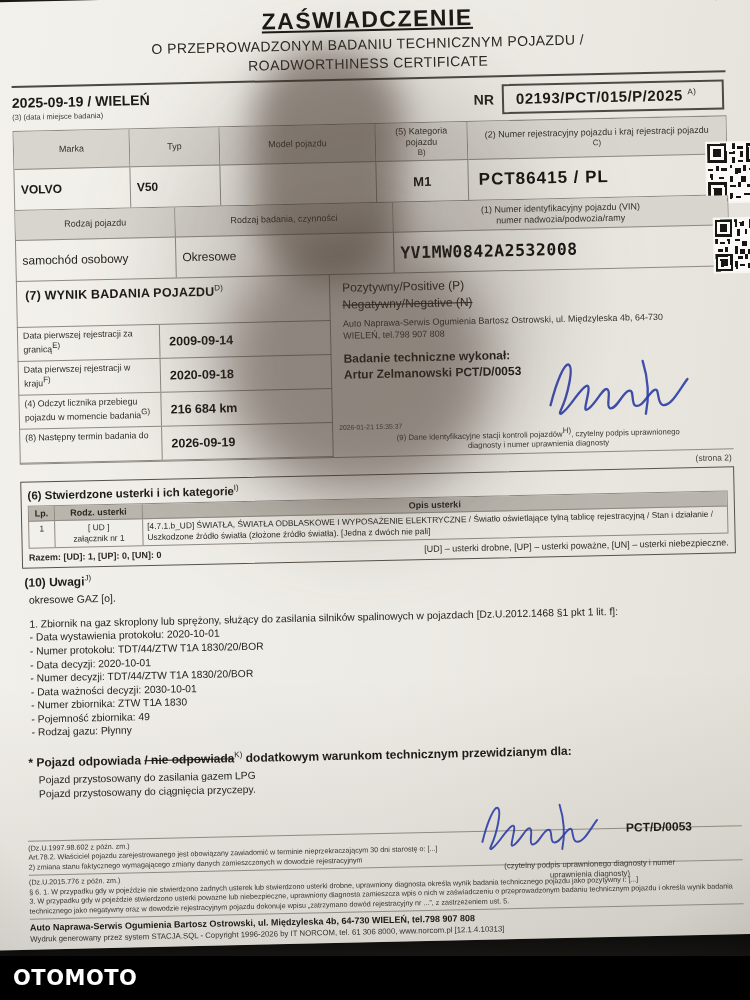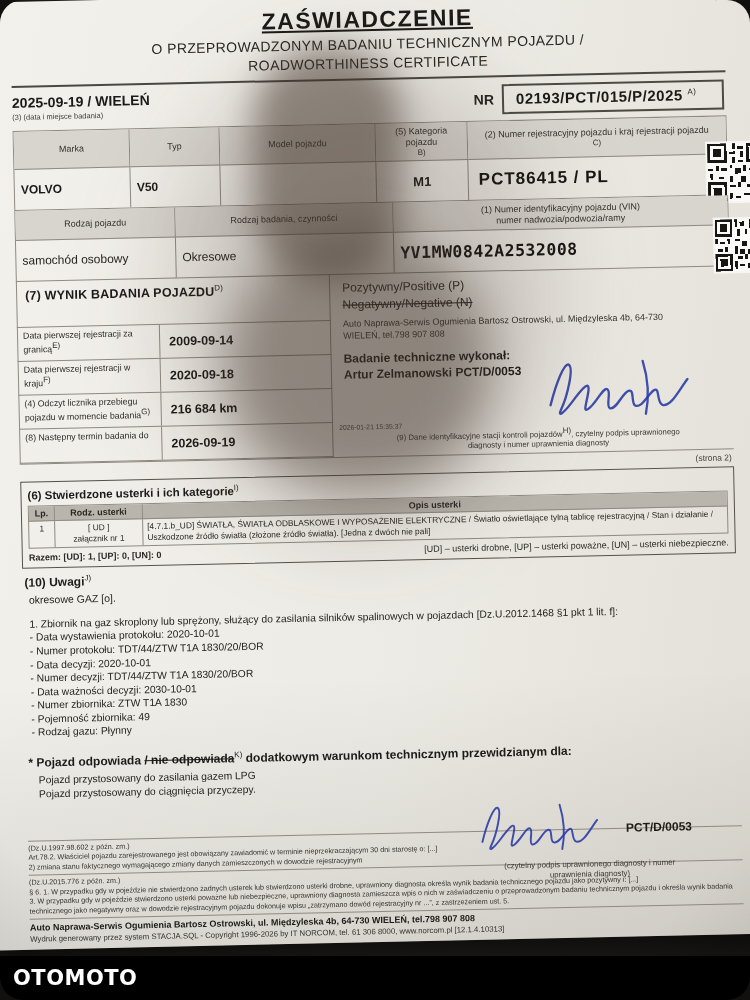--- a/index.html
+++ b/index.html
@@ -1,20 +1,20 @@
 <!DOCTYPE html>
 <html><head>
 <meta charset="utf-8">
 <style>
   * { margin:0; padding:0; box-sizing:border-box; }
   html,body { width:750px; height:1000px; overflow:hidden; background:#12100e; }
   body { font-family:"Liberation Sans", sans-serif; color:#262420; position:relative; }
 
   .photo { position:absolute; inset:0; overflow:hidden;
-    background:radial-gradient(130% 100% at 50% 40%, #3b3832 0%, #1b1916 65%, #0f0e0c 100%);border-radius:23px; }
+    background:radial-gradient(130% 100% at 50% 40%, #3b3832 0%, #1b1916 65%, #0f0e0c 100%); }
   .photo::after { content:""; position:absolute; inset:0; z-index:8; pointer-events:none;
     background:radial-gradient(125% 110% at 50% 42%, rgba(0,0,0,0) 55%, rgba(0,0,0,0.30) 100%); }
 
   .doc { position:absolute; left:-20px; top:-6px; width:800px; height:948px;
     background:linear-gradient(180deg, rgba(0,0,0,0) 72%, rgba(60,55,45,0.12) 100%),
                linear-gradient(100deg, #f3f1ec 0%, #edebe5 55%, #e2dfd7 100%);
     transform:rotate(-1.25deg); box-shadow:0 10px 34px rgba(0,0,0,0.65);
     padding:8px 46px 6px 40px; display:flex; flex-direction:column; }
 
   .strona { position:absolute; top:4px; right:20px; font-size:8.5px; color:#45433f; }

